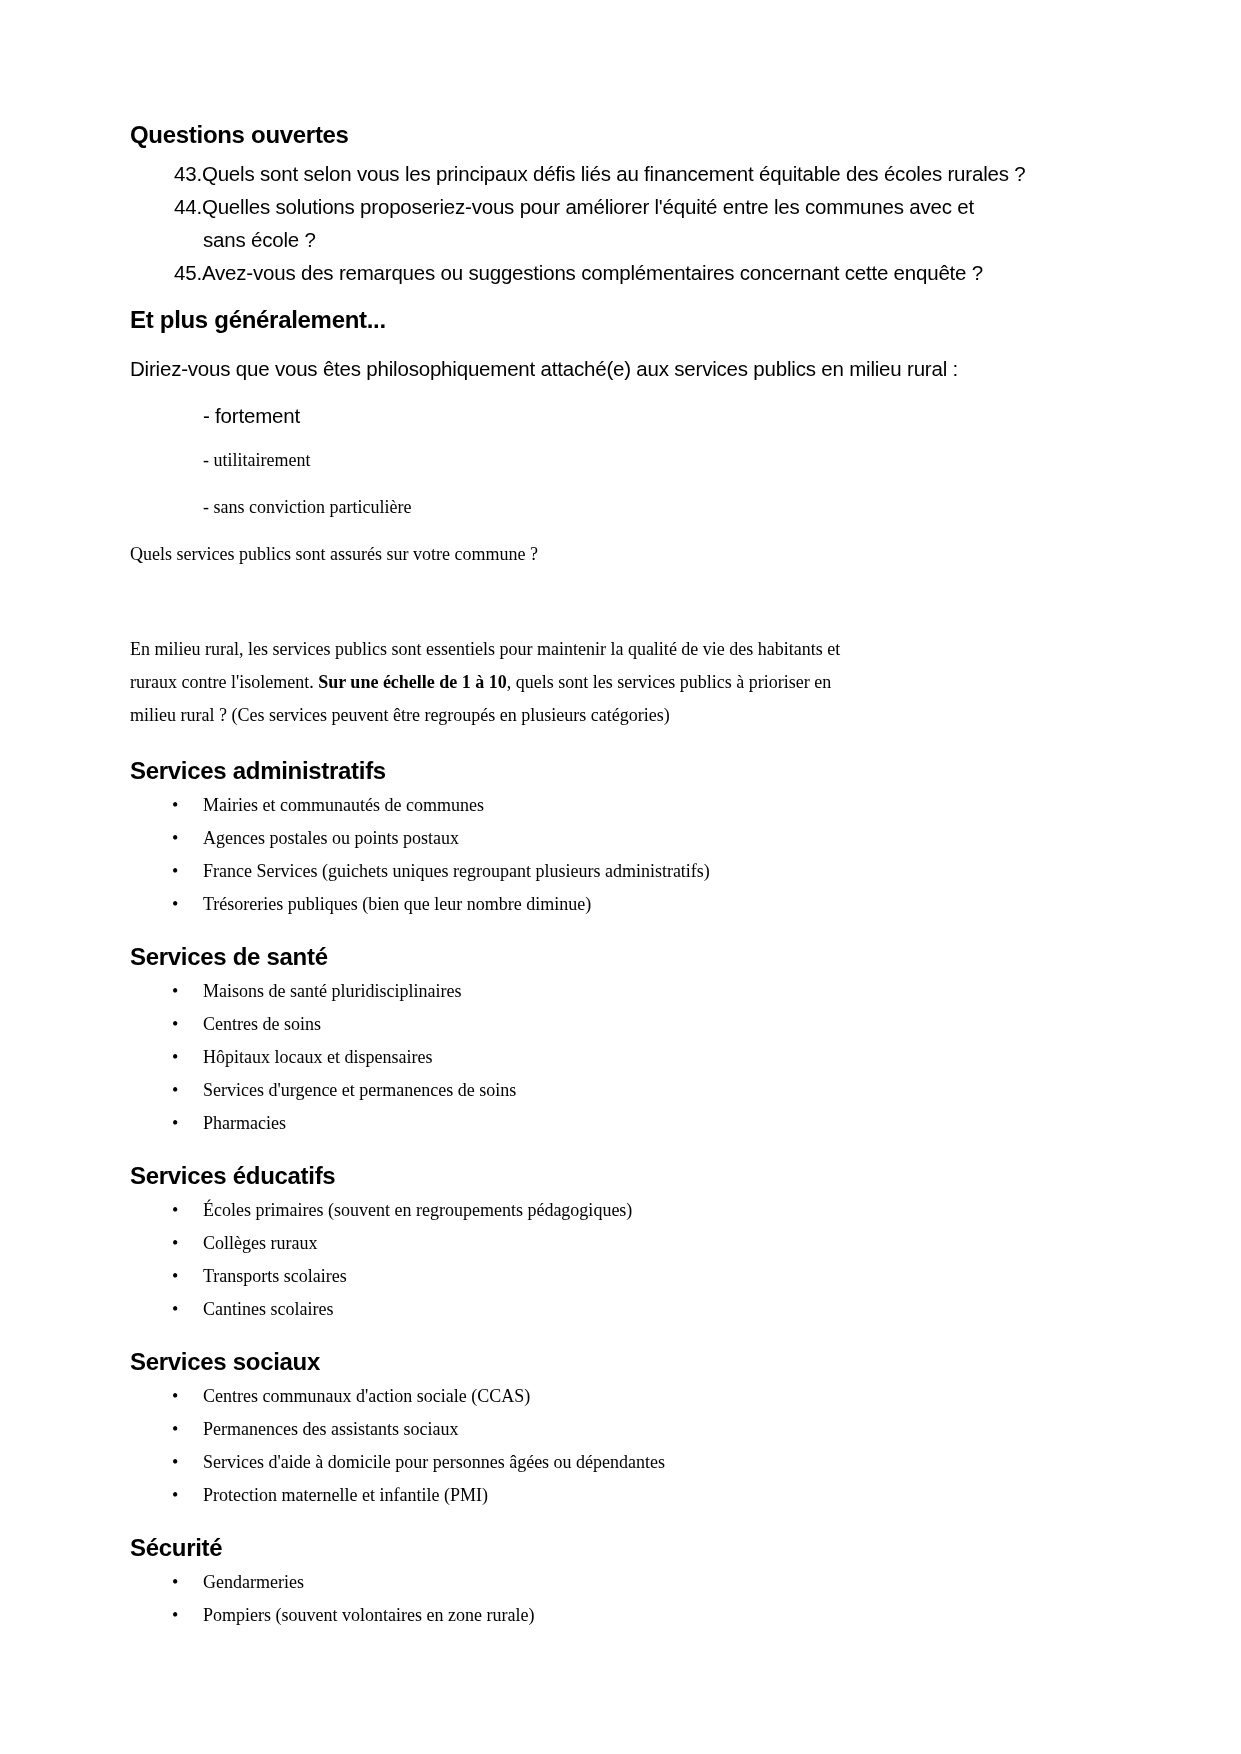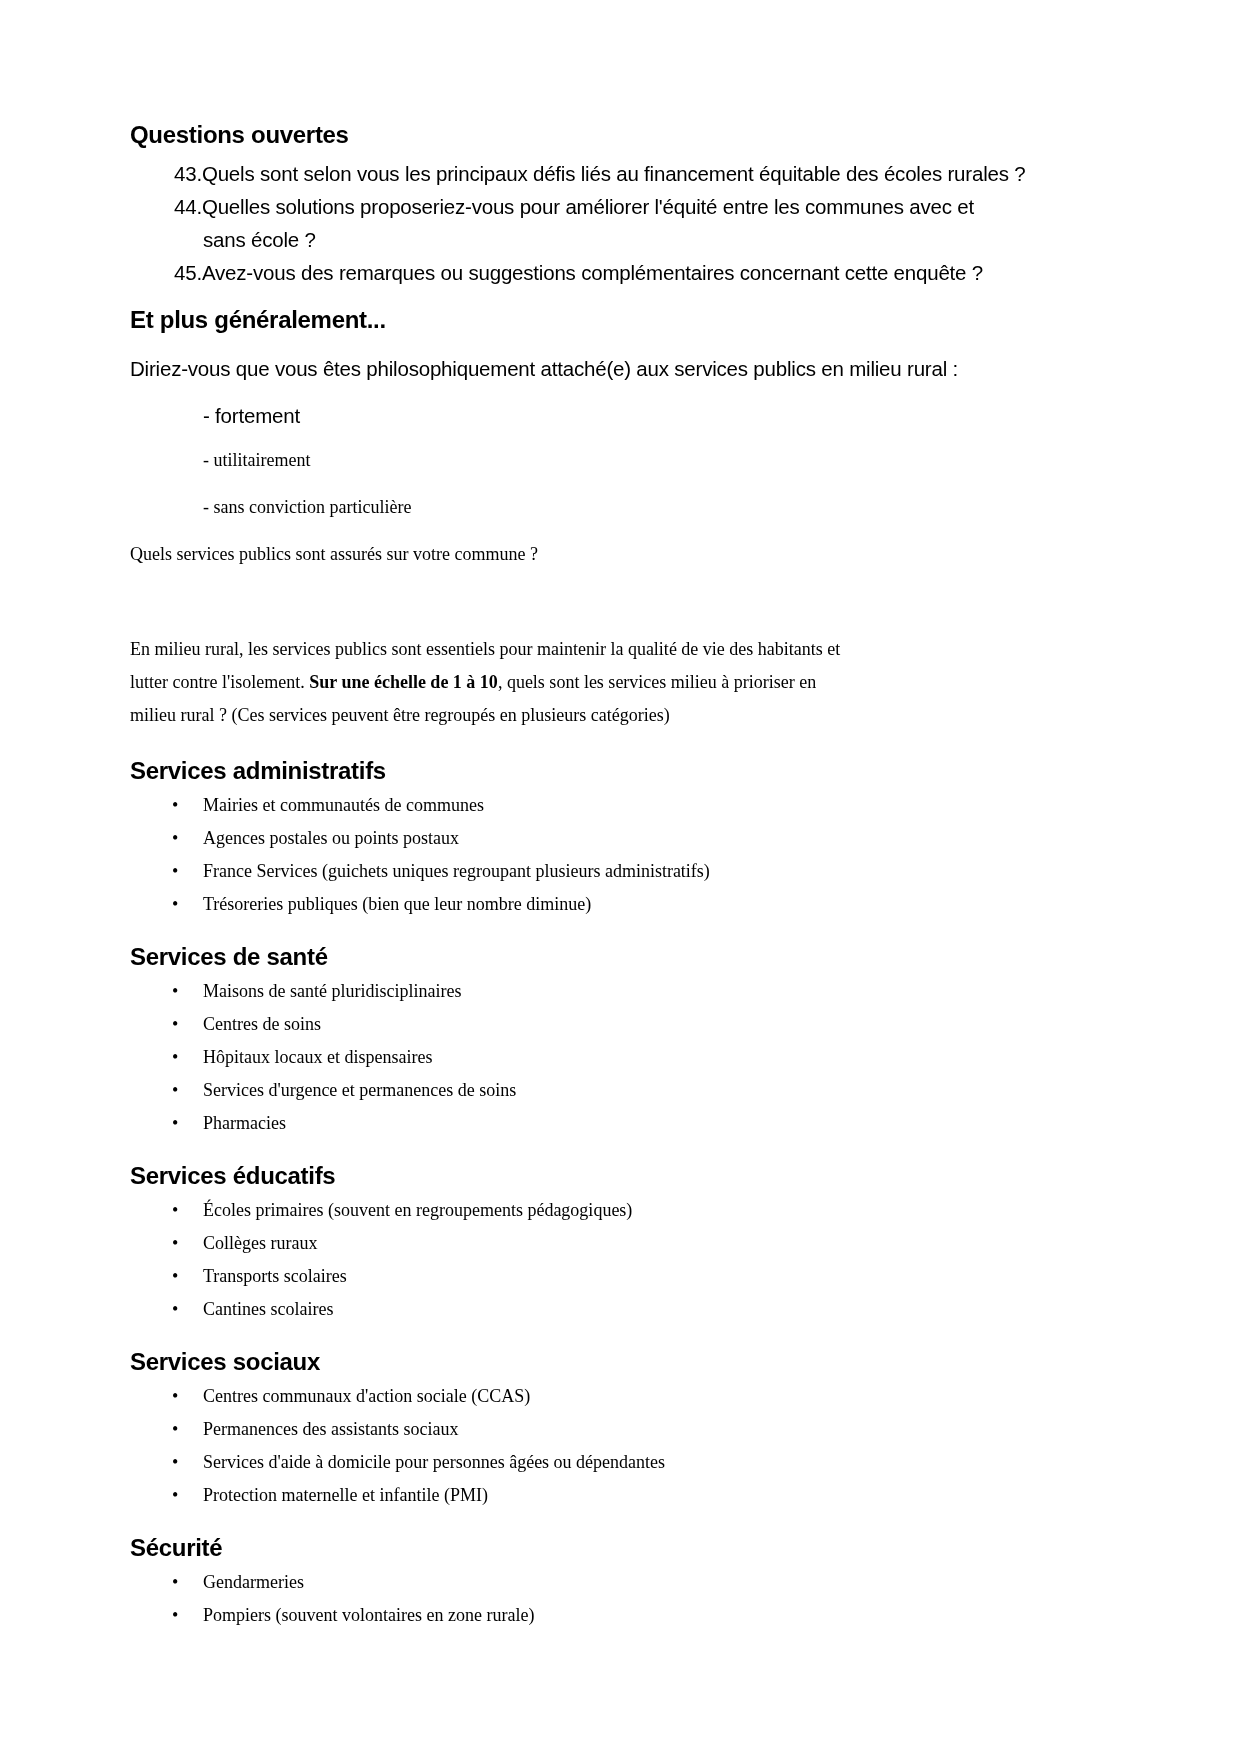--- a/index.html
+++ b/index.html
@@ -35,21 +35,21 @@
   <div class="abs sans q" style="left:118px; top:357px;">Diriez-vous que vous êtes philosophiquement attaché(e) aux services publics en milieu rural :</div>
 
   <div class="abs sans q" style="left:191px; top:404px;">- fortement</div>
   <div class="abs serif t" style="left:191px; top:450px;">- utilitairement</div>
   <div class="abs serif t" style="left:191px; top:497px;">- sans conviction particulière</div>
 
   <div class="abs serif t" style="left:118px; top:639px;">En milieu rural, les services publics sont essentiels pour maintenir la qualité de vie des habitants et</div>
 
   <div class="abs serif t" style="left:118px; top:544px;">Quels services publics sont assurés sur votre commune ?</div>
   <div class="abs serif t" style="left:118px; top:672px;">
-    <span>lutter contre l'isolement. </span><b>Sur une échelle de 1 à 10</b><span>, quels sont les services milieu à prioriser en</span>
+    <span>ruraux contre l'isolement. </span><b>Sur une échelle de 1 à 10</b><span>, quels sont les services publics à prioriser en</span>
   </div>
   <div class="abs serif t" style="left:118px; top:705px;">milieu rural ? (Ces services peuvent être regroupés en plusieurs catégories)</div>
 
   <div class="abs sans h" style="left:118px; top:757px;">Services administratifs</div>
   <div>
     <div class="abs serif t" style="left:160px; top:795px;"><span class="bullet-dot">•</span></div>
     <div class="abs serif t" style="left:191px; top:795px;">Mairies et communautés de communes</div>
     <div class="abs serif t" style="left:160px; top:828px;"><span>•</span></div>
     <div class="abs serif t" style="left:191px; top:828px;">Agences postales ou points postaux</div>
     <div class="abs serif t" style="left:160px; top:861px;"><span>•</span></div>

